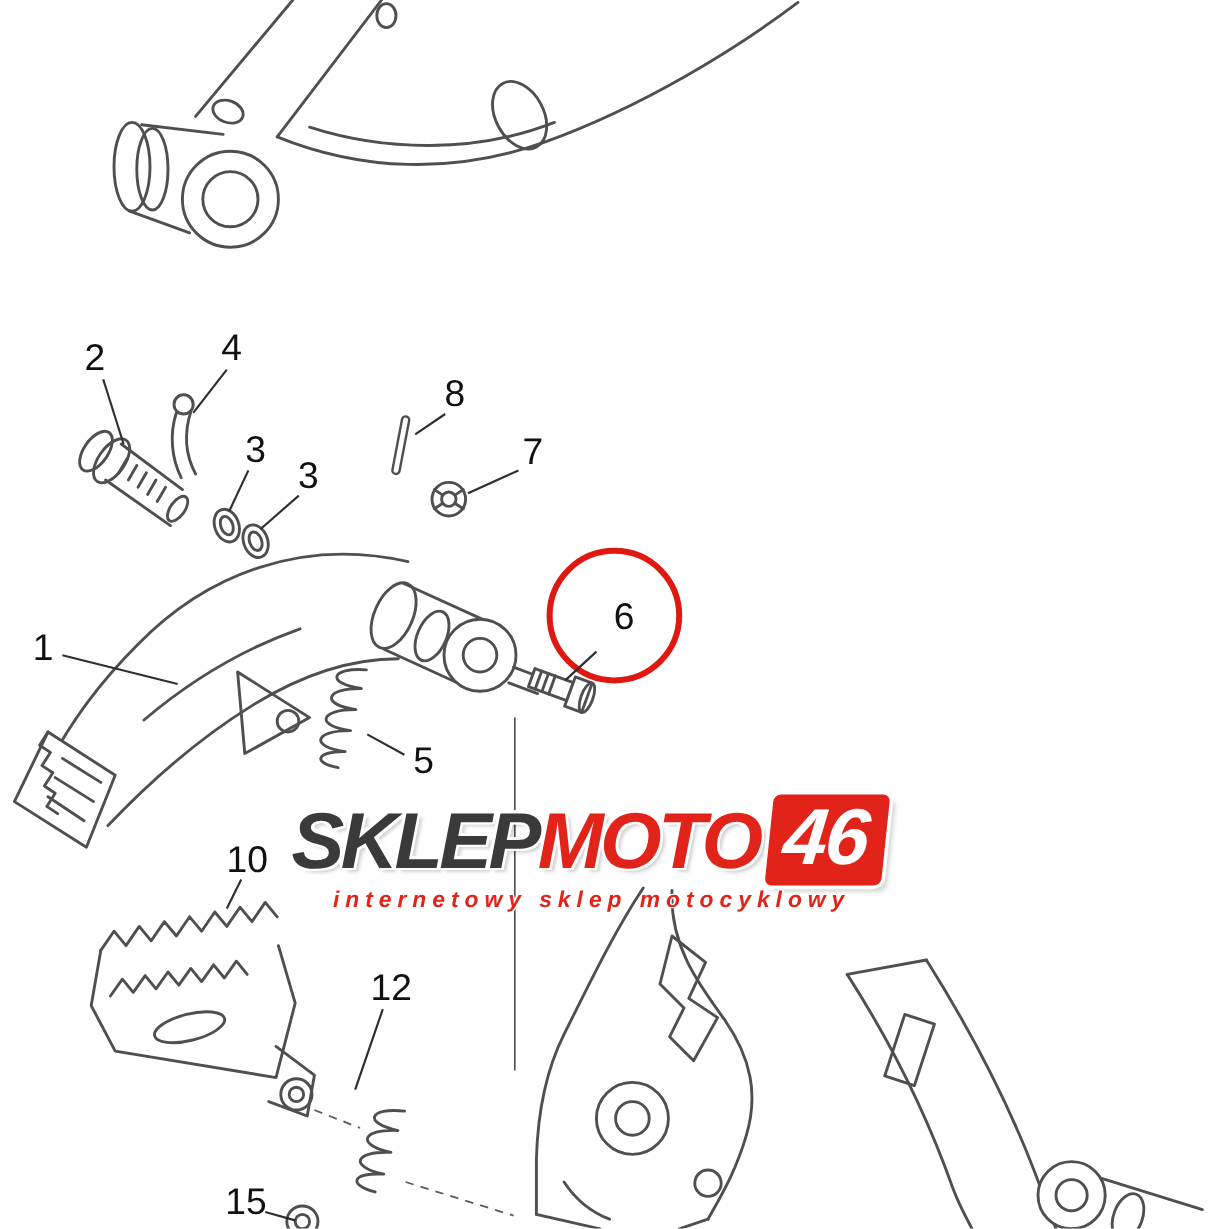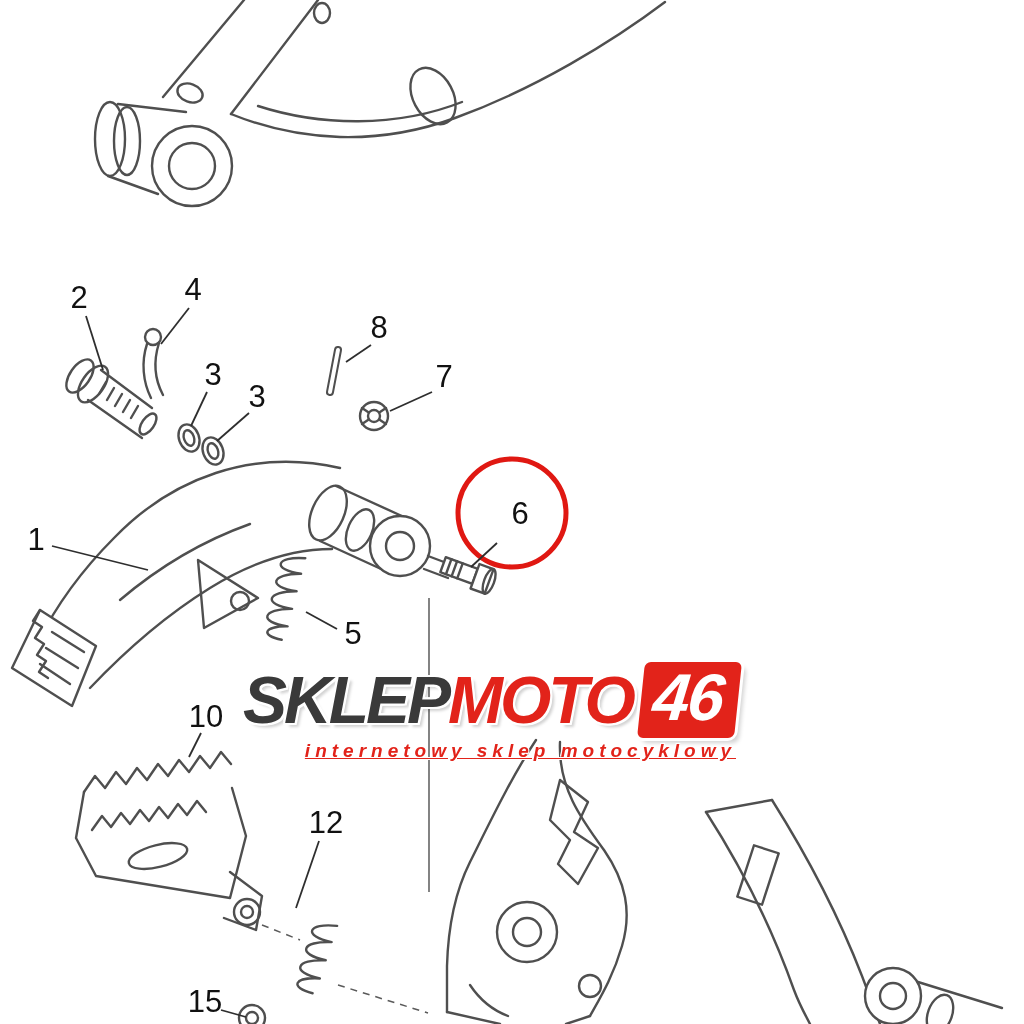--- a/index.html
+++ b/index.html
@@ -35,26 +35,25 @@
     display:inline-block; background: var(--accent_red, #e2231a);
     color:#ffffff; font-style:italic;
     padding: 2px 16px 8px 12px; margin:0 4px 0 8px;
     border-radius:6px; transform: skewX(-6deg);
     letter-spacing:-2px;
     text-shadow:none;
     box-shadow: 0 0 0 3px #ffffff, 5px 5px 4px rgba(0,0,0,0.18);
   }
   .wm-sub {
     position:absolute; left:250px; top:740px; width:486px;
-    text-align:right; white-space:nowrap;
+    text-align:center; white-space:nowrap;
     font-weight:bold; font-style:italic;
     font-size:19px; letter-spacing:5px;
     color: var(--accent_red, #e2231a);
     text-shadow: 1px 1px 0 #fff, -1px -1px 0 #fff, 1px -1px 0 #fff, -1px 1px 0 #fff;
-    text-decoration: underline;
   }
 </style>
 </head>
 <body>
 
 <div class="stage">
 
   <svg width="1024" height="1024" viewBox="0 0 1024 1024">
 
     <g class="ln">

